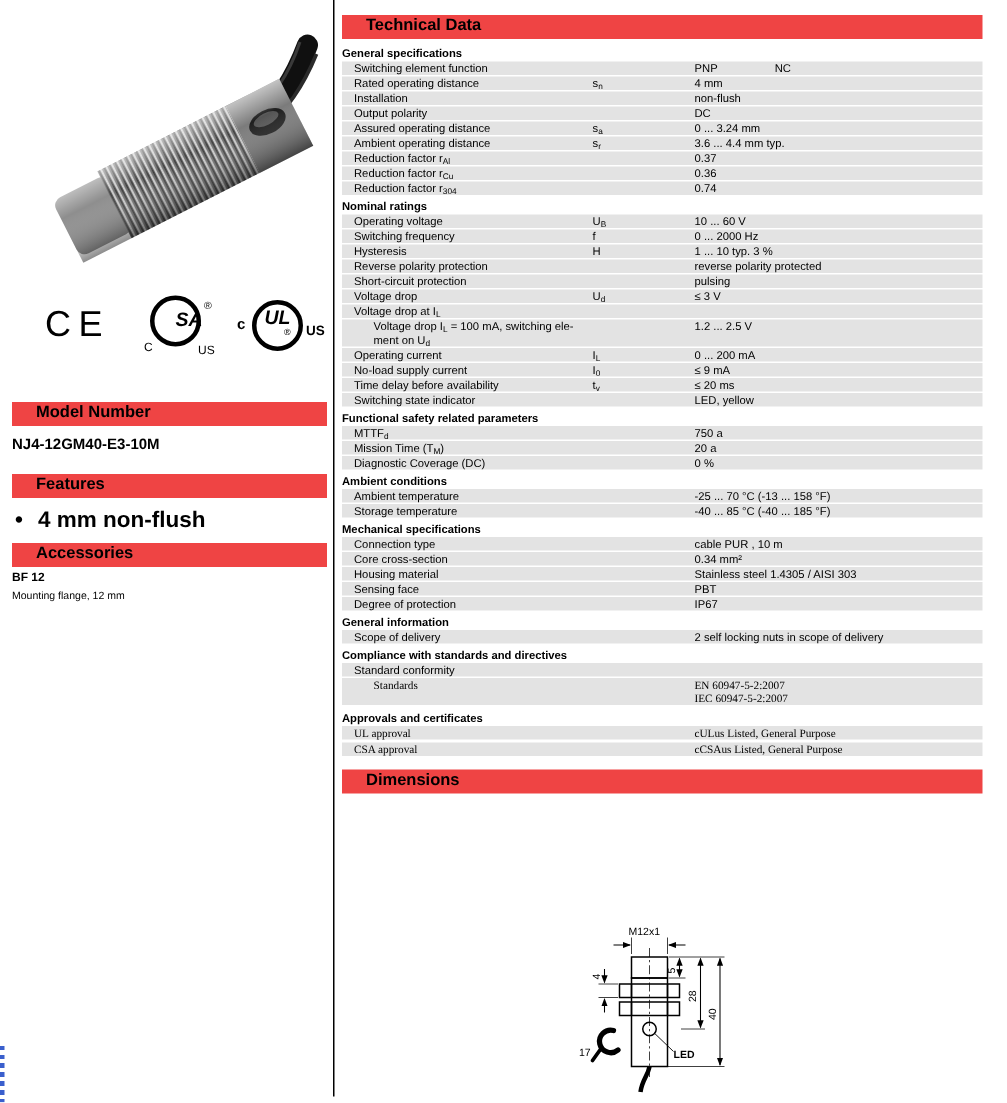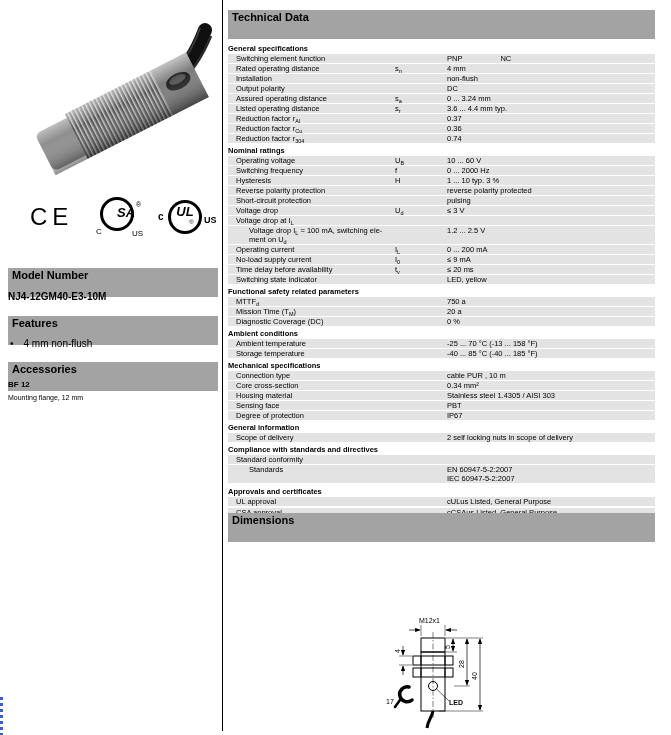--- a/index.html
+++ b/index.html
@@ -1,54 +1,54 @@
 <!DOCTYPE html>
 <html><head>
 <meta charset="utf-8">
 <style>
   html,body{margin:0;padding:0;background:#fff;}
   .page{position:relative;width:671px;height:735px;background:#fff;overflow:hidden;
         font-family:"Liberation Sans",sans-serif;color:#000;}
   .vdivider{position:absolute;left:222px;top:0;width:1px;height:731px;background:#000;}
   
-  .bar{background:#a3a3a3;font-weight:bold;font-size:11px;line-height:11px;
-       padding:2px 4px;height:29px;box-sizing:border-box;}
+  .bar{background:#ef4444;font-weight:bold;font-size:11px;line-height:11px;
+       padding:2px 16px;height:16px;box-sizing:border-box;}
   .photo{position:absolute;left:8px;top:16px;}
   .marks{position:absolute;left:8px;top:195px;width:210px;height:46px;}
   .ce{position:absolute;left:22px;top:8px;font-size:24px;letter-spacing:5px;font-weight:400;}
   .markcircle{position:absolute;border:3px solid #000;border-radius:50%;width:28px;height:28px;
               display:flex;align-items:center;justify-content:center;}
   .csa{left:92px;top:2px;}
   .csa-sa{font-weight:bold;font-size:13px;font-style:italic;margin-left:18px;margin-top:-4px;}
   .csa-reg{position:absolute;left:128px;top:6px;font-size:7px;}
   .csa-c{position:absolute;left:88px;top:32px;font-size:8px;}
   .csa-us{position:absolute;left:124px;top:34px;font-size:8px;}
   .ul{left:160px;top:5px;}
   .ul-in{font-weight:bold;font-size:13px;font-style:italic;line-height:10px;text-align:right;}
   .ul-reg{display:block;font-size:6px;font-style:normal;font-weight:normal;}
   .ul-c{position:absolute;left:150px;top:16px;font-size:10px;font-weight:bold;}
   .ul-us{position:absolute;left:196px;top:20px;font-size:9px;font-weight:bold;}
   .modelbar{position:absolute;left:8px;top:268px;width:210px;}
   .modelno{position:absolute;left:8px;top:291px;font-size:10px;font-weight:bold;}
   .featbar{position:absolute;left:8px;top:316px;width:210px;}
-  .feat{position:absolute;left:10px;top:338px;font-size:10px;font-weight:normal;text-align:right;}
+  .feat{position:absolute;left:10px;top:338px;font-size:15px;font-weight:bold;text-align:right;}
   .feat .blt{margin-right:10px;}
   .accbar{position:absolute;left:8px;top:362px;width:210px;}
   .accname{position:absolute;left:8px;top:380px;font-size:8px;font-weight:bold;}
   .accdesc{position:absolute;left:8px;top:394px;font-size:7px;}
   
   .rightcol{position:absolute;left:228px;top:10px;width:427px;}
   .tbar{margin-bottom:3px;}
   .section-title{font-weight:bold;font-size:7.5px;line-height:9px;padding:2px 0 1px 0;background:#fff;}
   .spec-row{display:flex;background:#e3e3e3;margin-bottom:1px;font-size:7.5px;line-height:9px;min-height:9px;}
-  .spec-row.spaced{margin-bottom:2px;}
+  .spec-row.spaced{margin-bottom:2px;font-family:Liberation Serif, serif;}
   .c-label{flex:0 0 167px;padding-left:8px;box-sizing:border-box;}
   .c-label.ind2{padding-left:21px;}
   .c-symbol{flex:0 0 52px;}
-  .c-value{flex:1;}
+  .c-value{flex:1;margin-left:16px;}
   .v2{margin-left:38px;}
   sub{font-size:5.5px;vertical-align:-1.5px;line-height:0;}
   
   .dimbar{position:absolute;left:228px;top:513px;width:427px;}
   .dimdraw{position:absolute;left:383px;top:608px;}
   .dimdraw text{font-family:"Liberation Sans",sans-serif;font-size:7px;}
   
   .edgefrag{position:absolute;left:0;top:697px;width:3px;height:38px;
             background:repeating-linear-gradient(#3a5fcd 0 3px,transparent 3px 6px);}
 </style>
@@ -138,21 +138,21 @@
           <div class="c-label">Output polarity</div>
           <div class="c-symbol"></div>
           <div class="c-value">DC</div>
         </div>
         <div class="spec-row">
           <div class="c-label">Assured operating distance</div>
           <div class="c-symbol">s<sub>a</sub></div>
           <div class="c-value">0 ... 3.24 mm</div>
         </div>
         <div class="spec-row">
-          <div class="c-label">Listed operating distance</div>
+          <div class="c-label">Ambient operating distance</div>
           <div class="c-symbol">s<sub>r</sub></div>
           <div class="c-value">3.6 ... 4.4 mm typ.</div>
         </div>
         <div class="spec-row">
           <div class="c-label">Reduction factor r<sub>Al</sub></div>
           <div class="c-symbol"></div>
           <div class="c-value">0.37</div>
         </div>
         <div class="spec-row">
           <div class="c-label">Reduction factor r<sub>Cu</sub></div>

